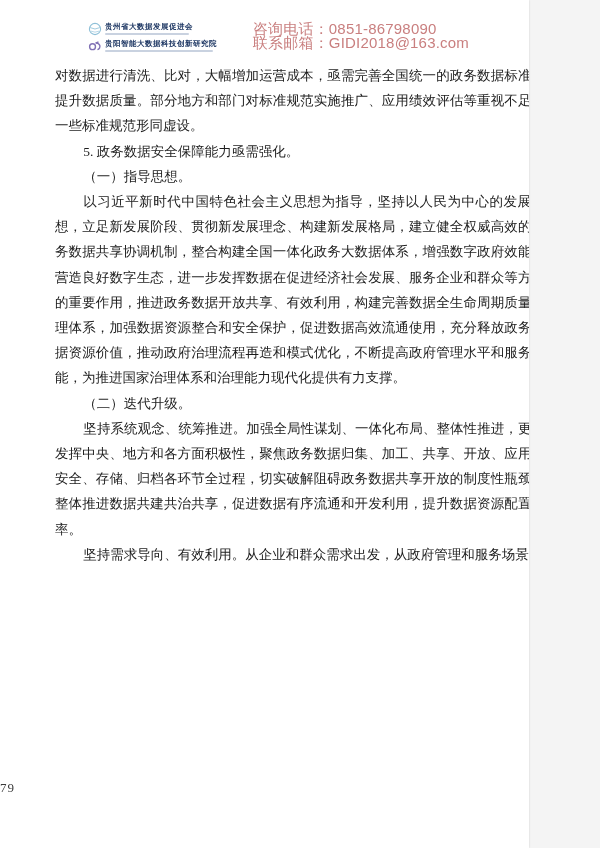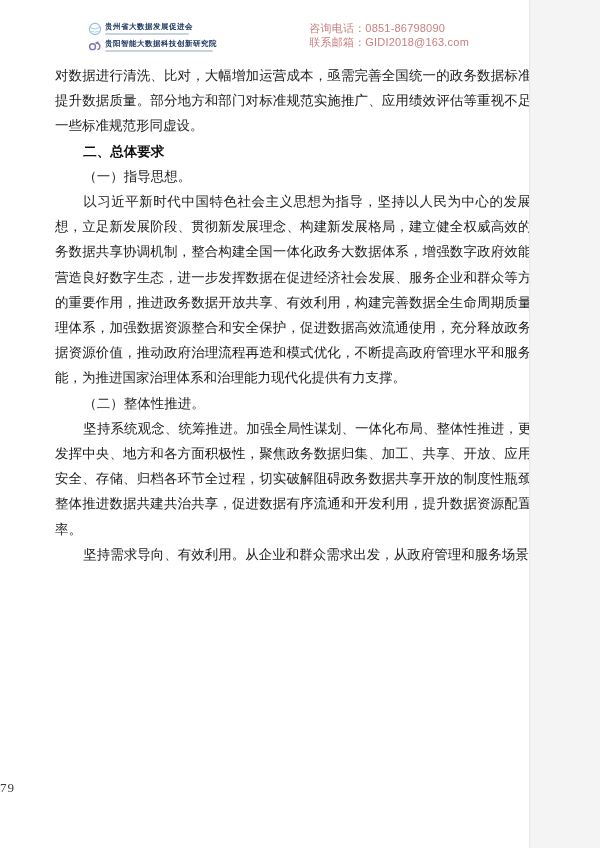--- a/index.html
+++ b/index.html
@@ -10,21 +10,21 @@
   .hdr{position:absolute;top:22px;left:88px;right:60px;display:flex;
        justify-content:space-between;align-items:flex-start;}
   .logos{display:flex;flex-direction:column;gap:3px;}
   .logo-row{display:flex;align-items:center;gap:3px;}
   .logo-icon{width:14px;height:14px;flex:0 0 auto;}
   .logo-texts{display:flex;flex-direction:column;}
   .logo-name{font-family:"Liberation Sans","DejaVu Sans",sans-serif;
              font-size:7.5px;line-height:8px;color:#1f3864;font-weight:bold;letter-spacing:.5px;}
   .logo-sub{height:2px;width:96%;background:#c9d2e0;margin-top:1.5px;border-radius:1px;}
   .contact{font-family:"Liberation Sans","DejaVu Sans",sans-serif;
-           font-size:11px;line-height:13.5px;color:#c97f7f;letter-spacing:.2px;}
+           font-size:15px;line-height:13.5px;color:#c97f7f;letter-spacing:.2px;}
 
   
   .doc{position:absolute;left:55px;top:63px;width:490px;
        font-size:13.5px;line-height:25.2px;color:#1c1c1c;
        text-align:justify;text-justify:inter-ideograph;}
   .doc p,.doc h2{margin:0;padding:0;font-size:13.5px;line-height:25.2px;}
   .ind{text-indent:2.1em;}
   .h-sec{font-family:"Liberation Sans","DejaVu Sans",sans-serif;font-weight:700;color:#111;}
   .kai{}
 
@@ -64,27 +64,27 @@
     </div>
 
     <div class="contact">
       <div><span>咨询电话：</span><span>0851-86798090</span></div>
       <div><span>联系邮箱：</span><span>GIDI2018@163.com</span></div>
     </div>
   </div>
 
   <div class="doc">
     <p>对数据进行清洗、比对，大幅增加运营成本，亟需完善全国统一的政务数据标准、提升数据质量。部分地方和部门对标准规范实施推广、应用绩效评估等重视不足，一些标准规范形同虚设。</p>
+    <p class="ind">5. 政务数据安全保障能力亟需强化。</p>
 
-    <h2 class="h-sec ind">二、总体要求</h2>
 
     <p class="kai ind">（一）指导思想。</p>
     <p class="ind">以习近平新时代中国特色社会主义思想为指导，坚持以人民为中心的发展思想，立足新发展阶段、贯彻新发展理念、构建新发展格局，建立健全权威高效的政务数据共享协调机制，整合构建全国一体化政务大数据体系，增强数字政府效能，营造良好数字生态，进一步发挥数据在促进经济社会发展、服务企业和群众等方面的重要作用，推进政务数据开放共享、有效利用，构建完善数据全生命周期质量管理体系，加强数据资源整合和安全保护，促进数据高效流通使用，充分释放政务数据资源价值，推动政府治理流程再造和模式优化，不断提高政府管理水平和服务效能，为推进国家治理体系和治理能力现代化提供有力支撑。</p>
 
-    <p class="kai ind">（二）整体性推进。</p>
+    <p class="kai ind">（二）迭代升级。</p>
 
     <p class="ind"><span class="kai">坚持系统观念、统筹推进。</span><span>加强全局性谋划、一体化布局、整体性推进，更好发挥中央、地方和各方面积极性，聚焦政务数据归集、加工、共享、开放、应用、安全、存储、归档各环节全过程，切实破解阻碍政务数据共享开放的制度性瓶颈，整体推进数据共建共治共享，促进数据有序流通和开发利用，提升数据资源配置效率。</span></p>
 
 
     <p class="ind"><span class="kai">坚持需求导向、有效利用。</span><span>从企业和群众需求出发，从政府管理和服务场景</span></p>
   </div>
 
   <div class="ftr">
     <span>79</span>
   </div>

